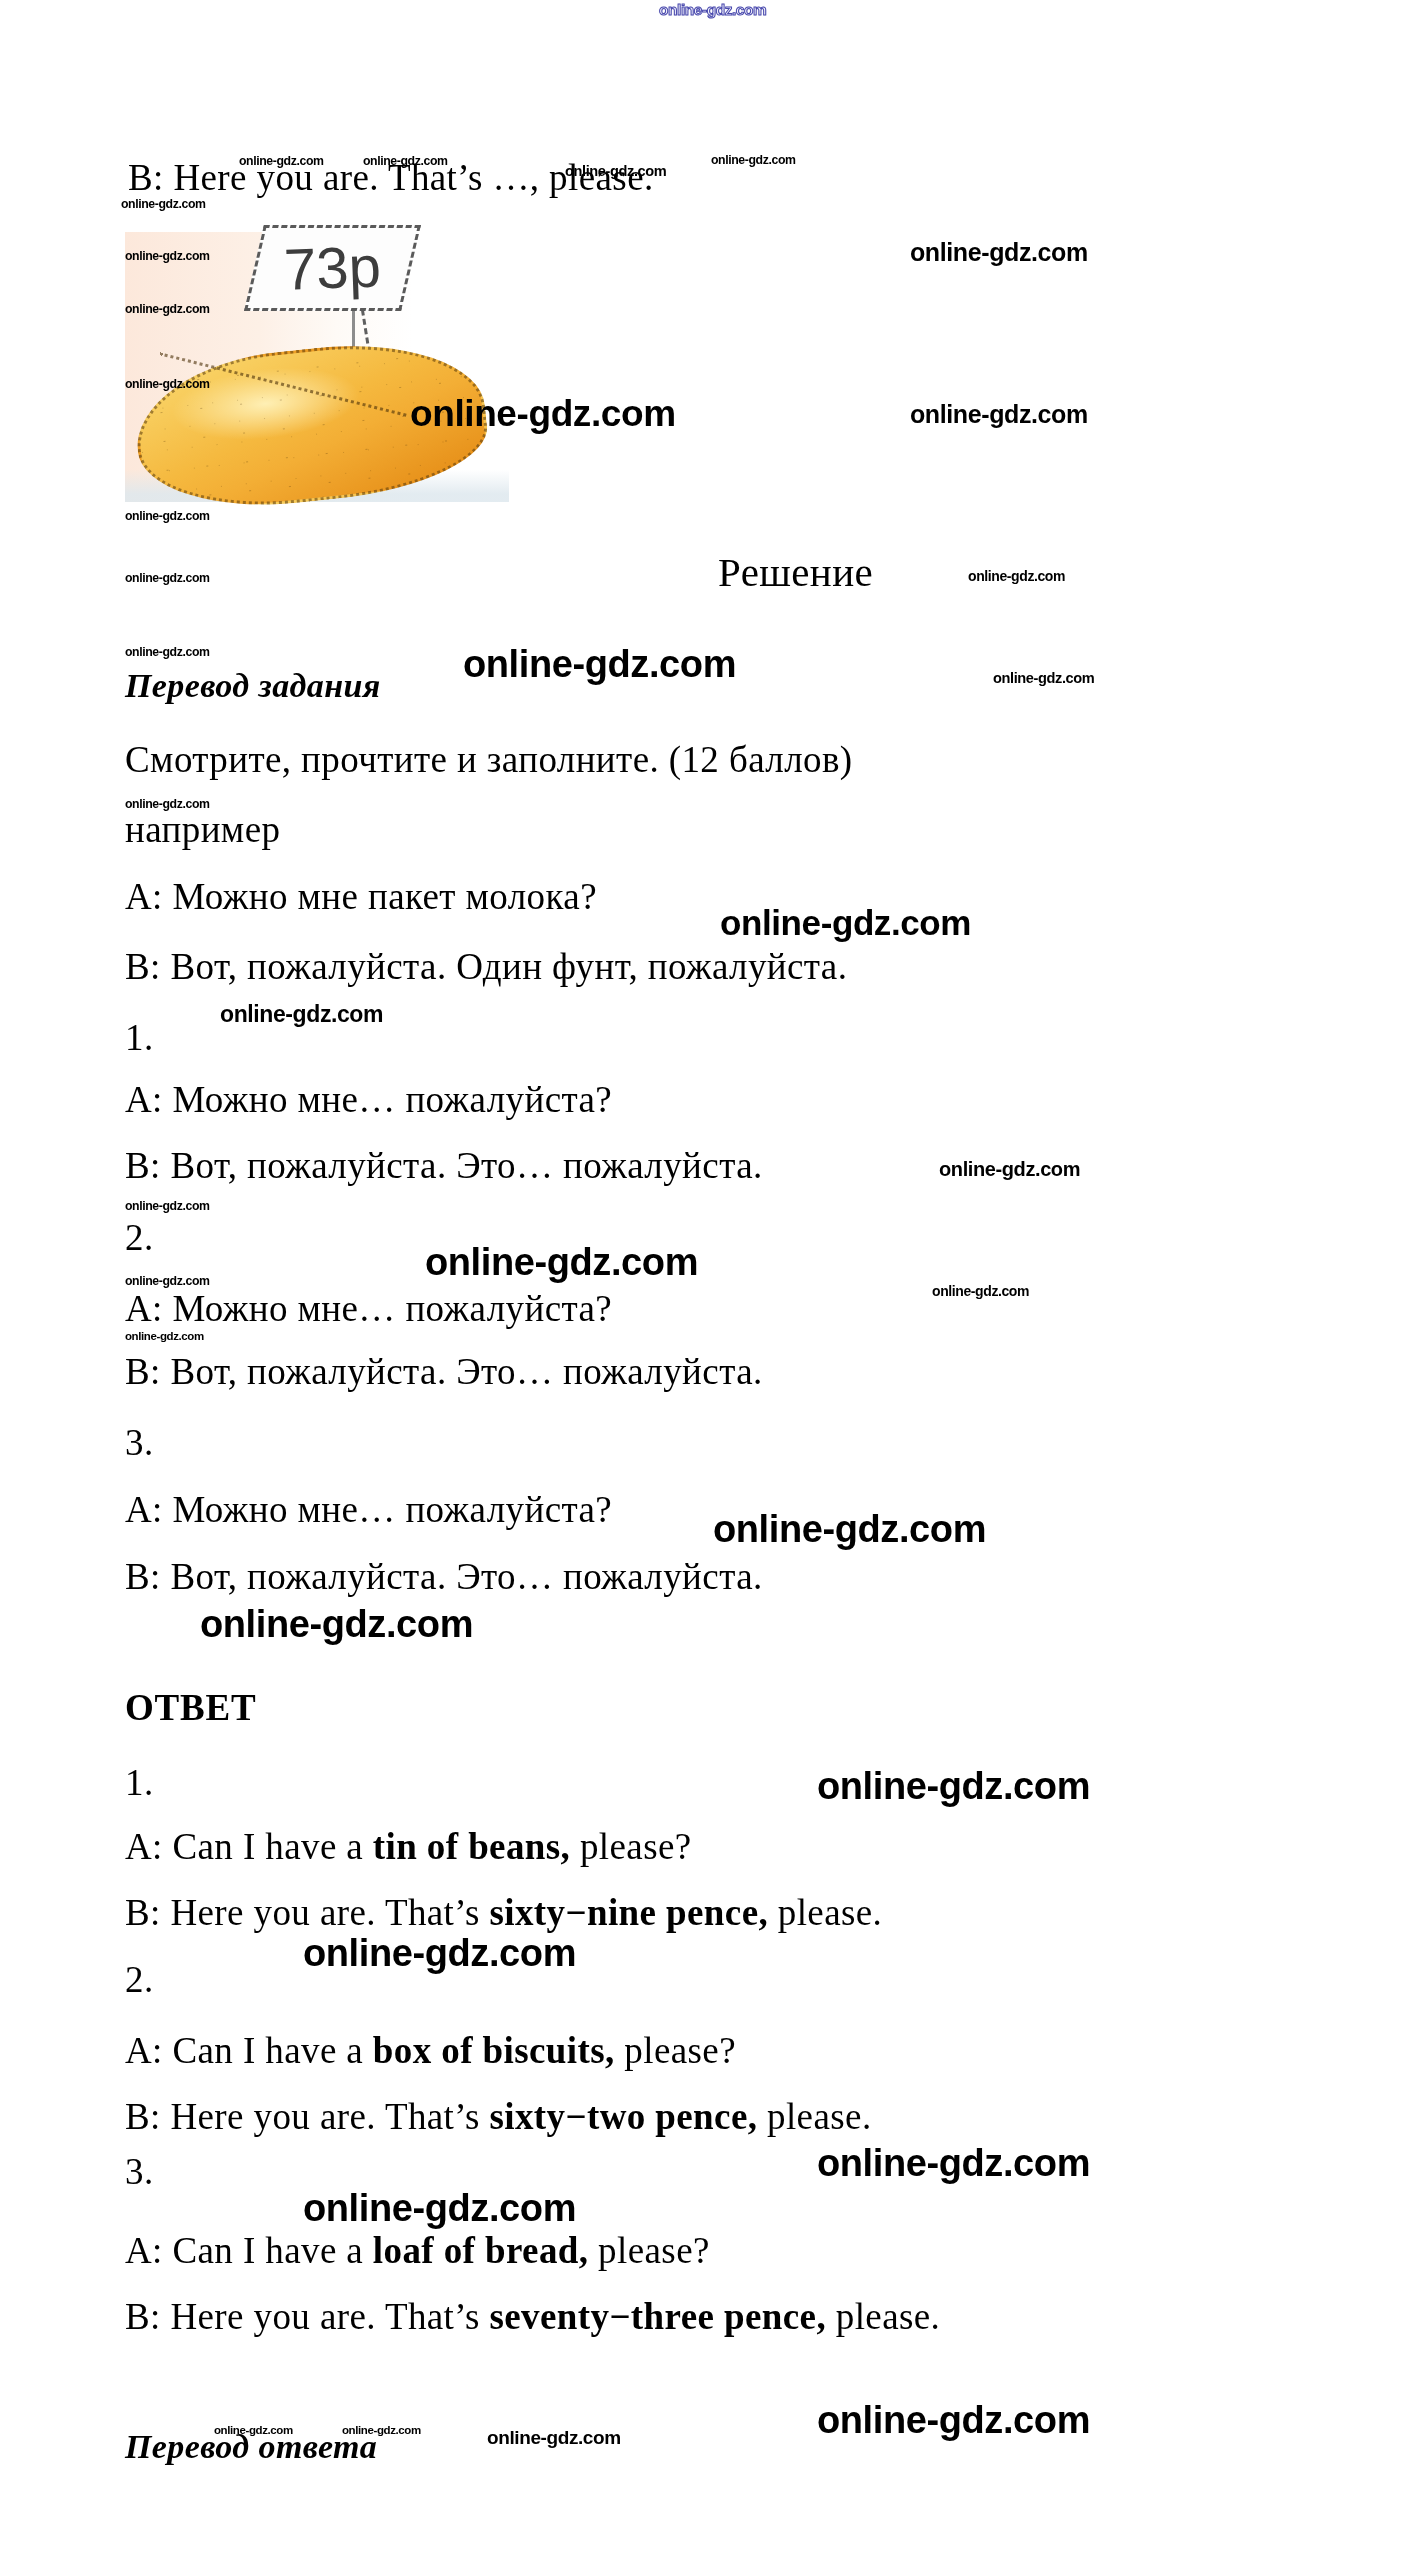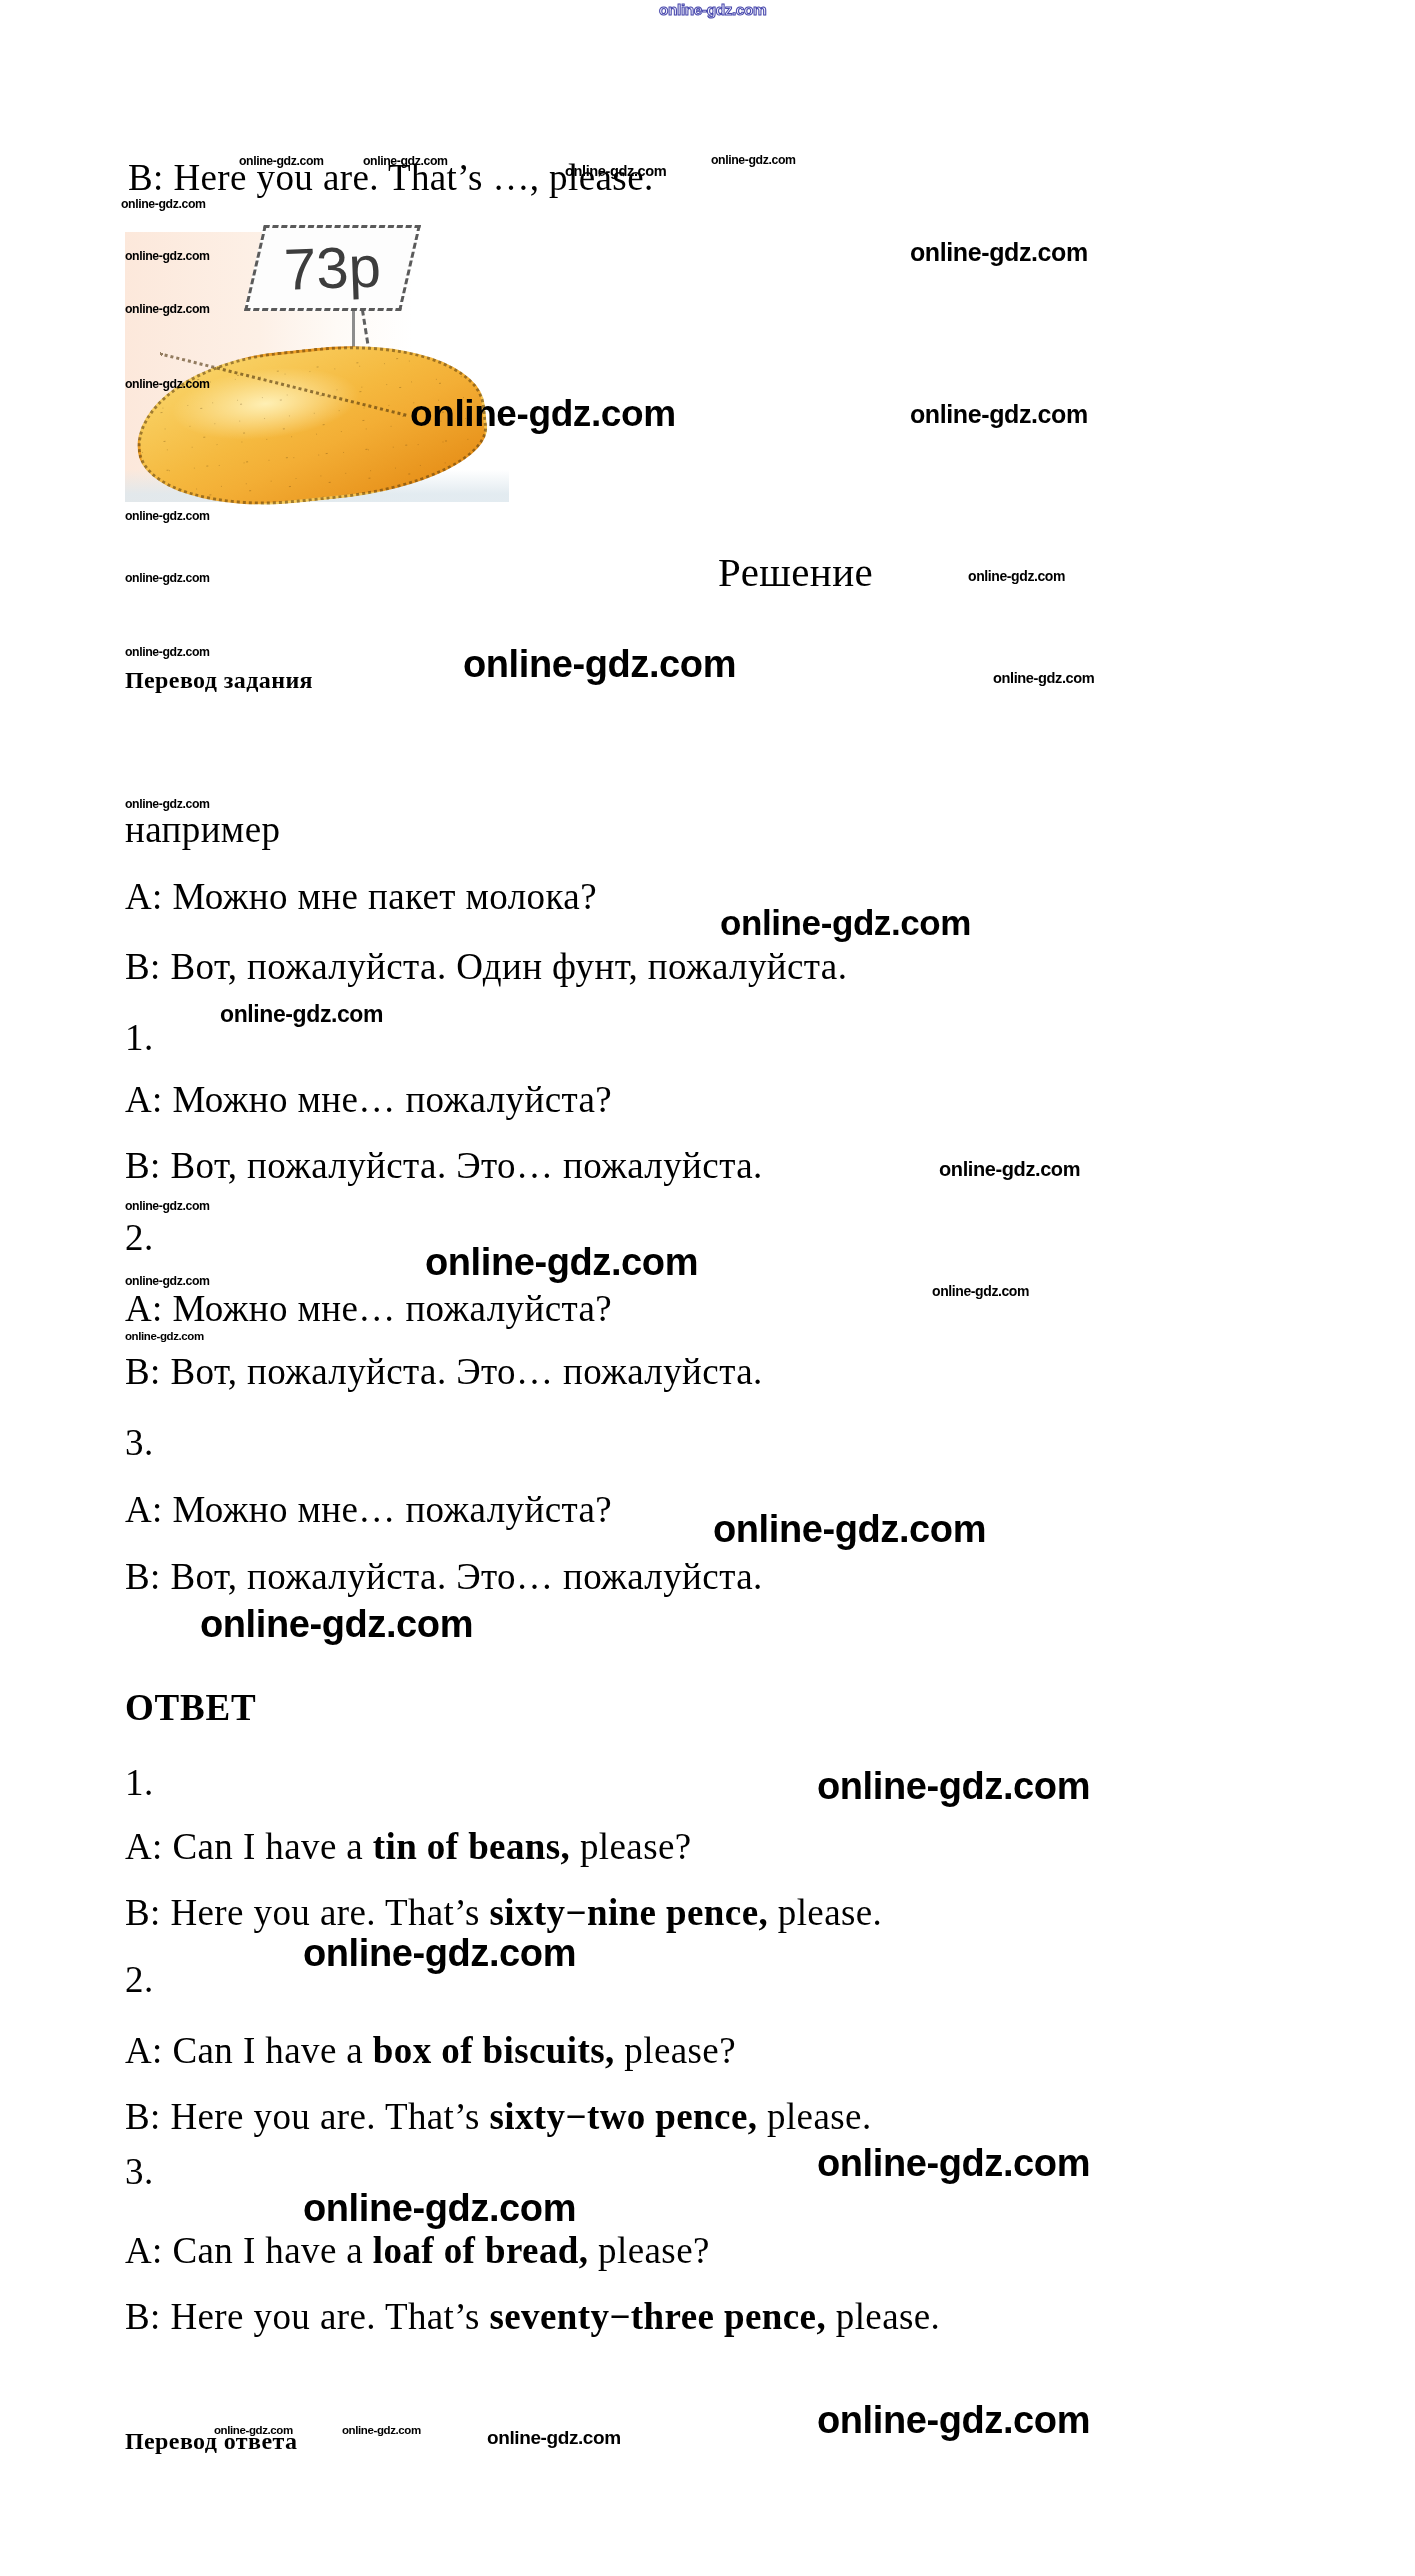--- a/index.html
+++ b/index.html
@@ -8,21 +8,21 @@
     background:#ffffff; overflow:hidden;
     font-family:"Liberation Serif", serif;
   }
   
   .t {
     position:absolute; font-family:"Liberation Serif", serif;
     font-size:37px; color:#000; white-space:nowrap; line-height:1.12;
     z-index:2; letter-spacing:0.4px;
   }
   .h-solution { font-size:41px; }
-  .h-ital { font-size:24px; font-weight:bold; }
+  .h-ital { font-size:34px; font-weight:bold; font-style:italic; }
   .h-answer { font-size:37px; font-weight:bold; letter-spacing:0.8px;text-align:right; }
   
   .wm {
     position:absolute; font-family:"Liberation Sans", sans-serif;
     font-weight:bold; color:#000; white-space:nowrap; line-height:1;
     z-index:5; letter-spacing:-0.4px;
   }
   .wm-outline {
     color:#eeeefb;
     -webkit-text-stroke:1px #4a4aad;
@@ -119,20 +119,21 @@
   <div class="wm" style="left:125px; top:572px; font-size:12.3px;">online-gdz.com</div>
 
   <div class="t h-solution" style="left:718px; top:550px;">Решение</div>
   <div class="wm" style="left:968px; top:569px; font-size:14px;">online-gdz.com</div>
 
   <div class="wm" style="left:125px; top:646px; font-size:12.3px;">online-gdz.com</div>
   <div class="wm" style="left:463px; top:645px; font-size:38px;">online-gdz.com</div>
   <div class="wm" style="left:993px; top:671px; font-size:14.6px;">online-gdz.com</div>
   <div class="t h-ital" style="left:125px; top:667px;">Перевод задания</div>
 
+  <div class="t" style="left:125px; top:739px;">Смотрите, прочтите и заполните. (12 баллов)</div>
 
   <div class="wm" style="left:125px; top:798px; font-size:12.3px;">online-gdz.com</div>
   <div class="t" style="left:125px; top:809px;">например</div>
 
   <div class="t" style="left:125px; top:876px;">А: Можно мне пакет молока?</div>
   <div class="wm" style="left:720px; top:905px; font-size:35px;">online-gdz.com</div>
   <div class="t" style="left:125px; top:946px;">B: Вот, пожалуйста. Один фунт, пожалуйста.</div>
 
   <div class="wm" style="left:220px; top:1003px; font-size:23px;">online-gdz.com</div>
   <div class="t" style="left:125px; top:1017px;">1.</div>

